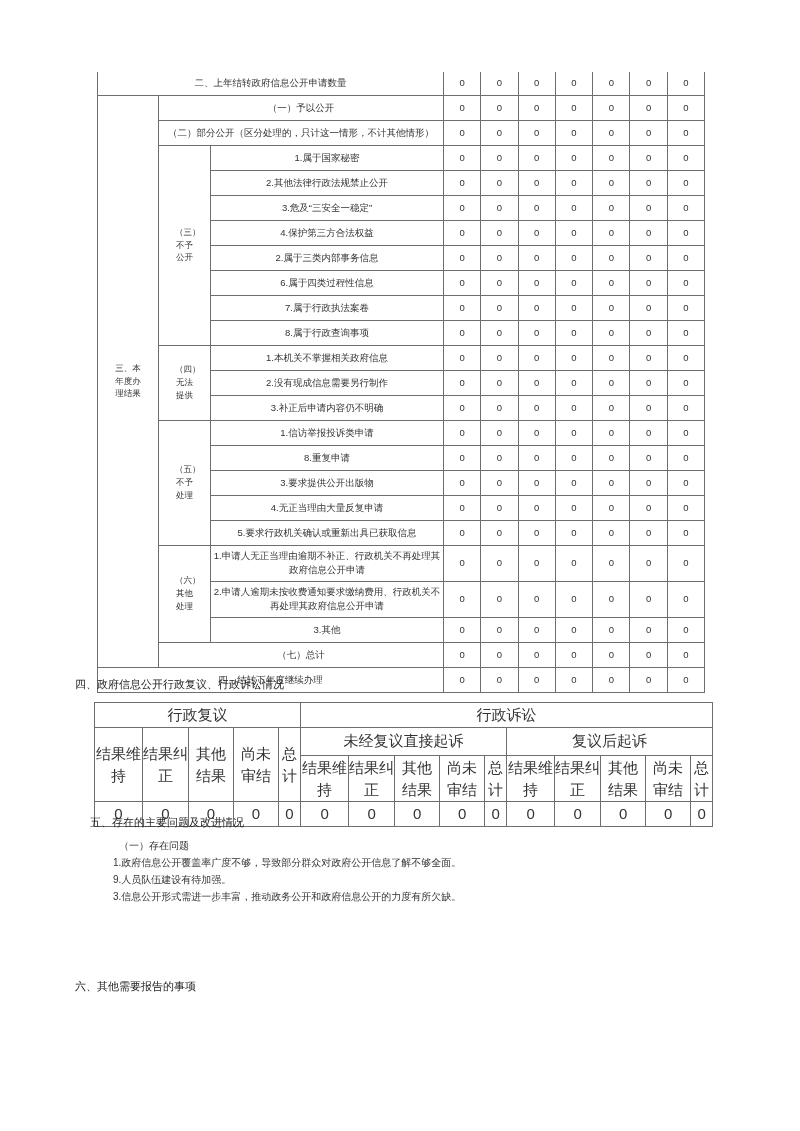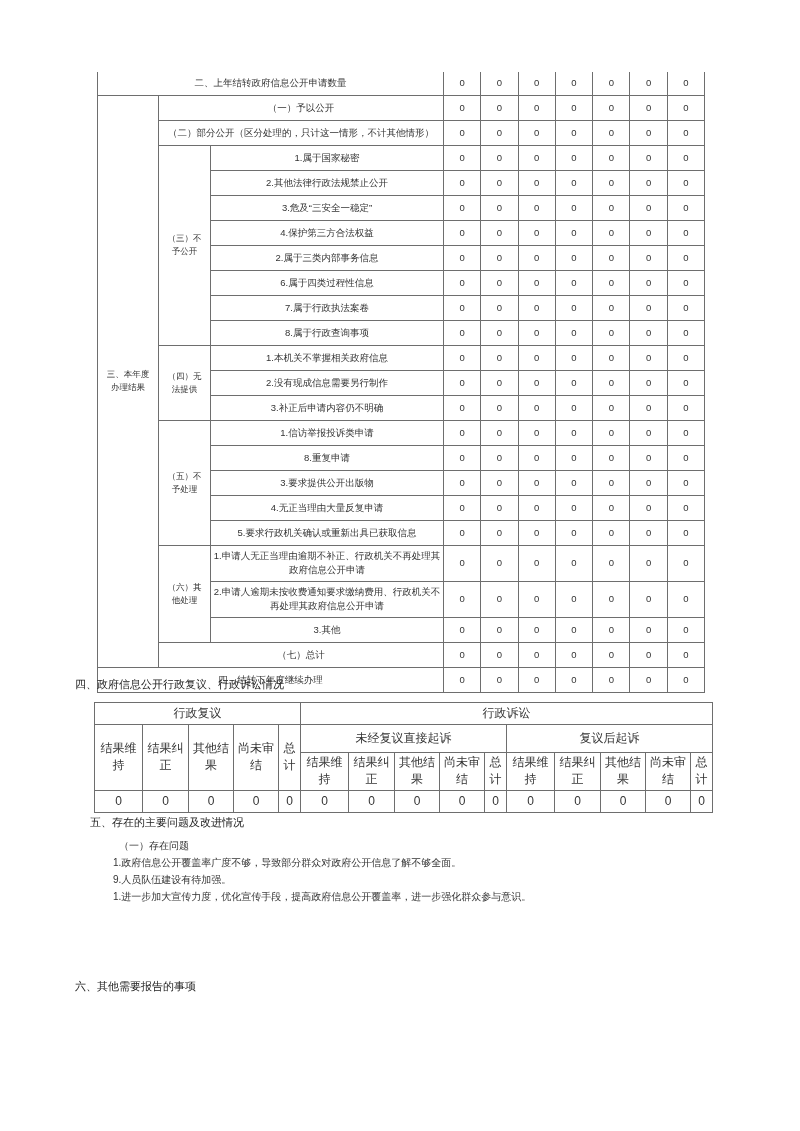--- a/index.html
+++ b/index.html
@@ -13,24 +13,24 @@
     border:1px solid #6e6e6e; text-align:center; vertical-align:middle;
     padding:1px 2px; font-size:9.5px; line-height:1.45; color:#333;
     word-break:break-all; overflow:hidden;
   }
   
   .t1 { position:absolute; left:97px; top:72px; width:608px; }
   .t1 tr { height:25px; }
   .t1 tr.first { height:23px;margin-top:20px; }
   .t1 tr.first td { border-top:none; }
   .t1 tr.tall { height:36px; }
-  .t1 td.grp { font-size:8.5px; padding:1px 8px; line-height:1.5; }
+  .t1 td.grp { font-size:8.5px; padding:1px 16px; line-height:1.5; }
   
   .t2 { position:absolute; left:94px; top:702px; width:618px; }
-  .t2 td { padding:1px 0; font-size:12px; }
+  .t2 td { padding:1px 0; font-size:15px; }
   .t2 tr.h1 { height:22px; }
   .t2 tr.h2 { height:28px; }
   .t2 tr.h3 { height:22px; }
   .t2 tr.dr { height:22px; }
   
   .heading {
     position:absolute; left:75px; font-weight:normal; font-size:11px;
     line-height:16px; color:#222; white-space:nowrap;
   }
   .h4 { top:676px; }
@@ -374,18 +374,18 @@
           <td>0</td>
         </tr>
       </tbody>
   </table>
 
   <div class="heading h5">五、存在的主要问题及改进情况</div>
   <div class="body-lines">
       <div class="ln paren">（一）存在问题</div>
       <div class="ln">1.政府信息公开覆盖率广度不够，导致部分群众对政府公开信息了解不够全面。</div>
       <div class="ln">9.人员队伍建设有待加强。</div>
-      <div class="ln">1.进一步加大宣传力度，优化宣传手段，提高政府信息公开覆盖率，进一步强化群众参与意识。</div>
+      <div class="ln">3.信息公开形式需进一步丰富，推动政务公开和政府信息公开的力度有所欠缺。</div>
     </div>
 
   <div class="heading h6">六、其他需要报告的事项</div>
 
 </div>
 
 </body></html>

